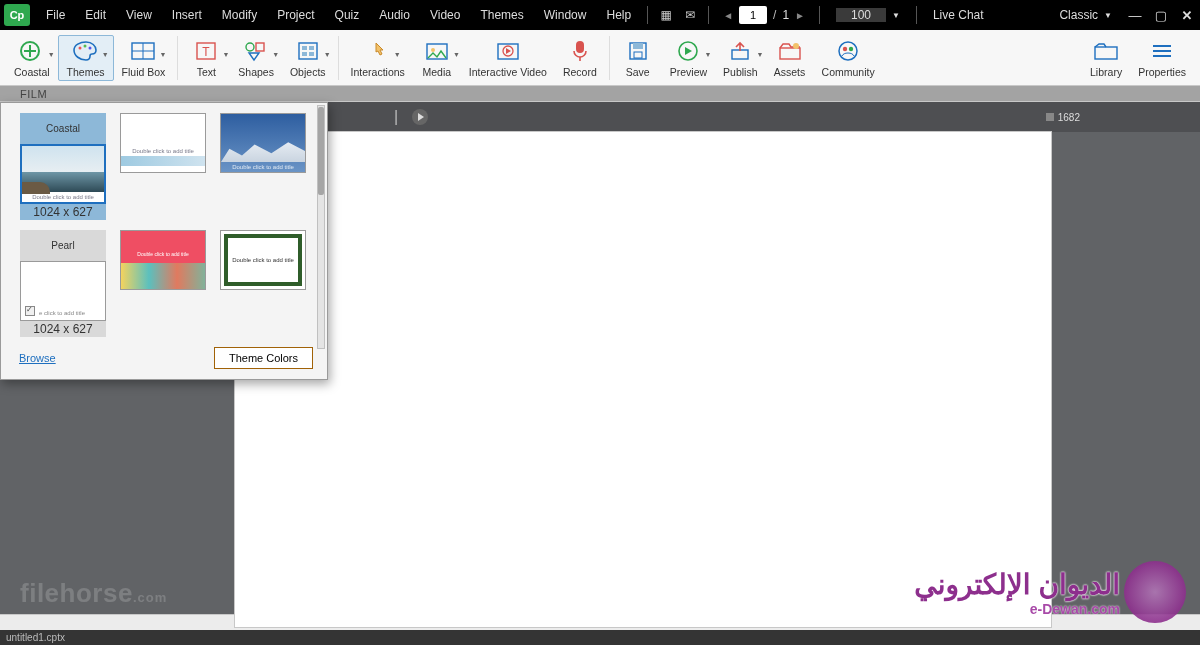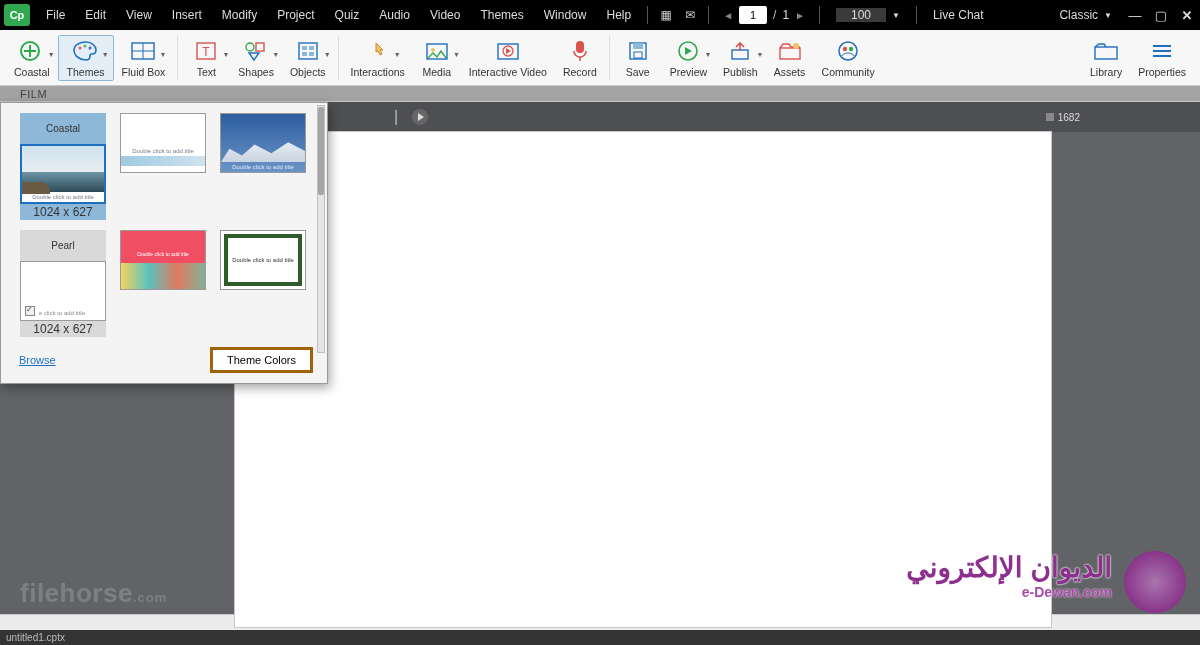--- a/index.html
+++ b/index.html
@@ -71,32 +71,32 @@
   .pearl-chk { position:absolute; left:4px; bottom:4px; width:10px; height:10px; border:1px solid #888; background:#f0f0f0; }
   .pearl-chk::after { content:"✓"; font-size:8px; position:absolute; top:-2px; left:0; color:#444; }
   .pearl-txt { position:absolute; left:18px; bottom:4px; font-size:6px; color:#888; }
   .theme5-top { position:absolute; top:0; left:0; right:0; height:34px; background:#ef4e63; }
   .theme5-cap { position:absolute; top:20px; left:0; right:0; font-size:5px; color:#fff; text-align:center; }
   .theme5-mac { position:absolute; bottom:0; left:0; right:0; height:26px; background:linear-gradient(90deg,#f4d35e,#5bc0be,#e07a5f,#81b29a); }
   .theme6-frame { position:absolute; inset:3px; border:4px solid #2f5d2a; background:#fff; display:flex; align-items:center; justify-content:center; }
   .theme6-frame .t { font-size:6px; color:#333; }
   .popup .footer { display:flex; align-items:center; justify-content:space-between; padding:6px 14px 10px 18px; }
   .popup .browse { font-size:11px; color:#1e6fbf; text-decoration:underline; }
-  .popup .tc-btn { font-size:11px; padding:4px 14px; background:#fff; border:3px solid #a16207; }
+  .popup .tc-btn { font-size:11px; padding:4px 14px; background:#fff; border:1px solid #a16207; }
 
   
   .timelinehdr { height:16px; background:#ececec; border-top:1px solid #c8c8c8; font-size:10px; color:#444; display:flex; align-items:center; justify-content:center; letter-spacing:.5px; }
 
   
   .statusbar { height:15px; background:#343434; color:#bbb; font-size:10px; display:flex; align-items:center; padding:0 6px; }
 
   
   .wm-left { position:absolute; left:20px; bottom:36px; color:rgba(255,255,255,.18); font-size:26px; font-weight:700; letter-spacing:.5px; pointer-events:none; }
   .wm-left .sm { font-size:13px; letter-spacing:1px; }
-  .wm-right { position:absolute; right:14px; bottom:32px; display:flex; gap:12px; pointer-events:none; }
+  .wm-right { position:absolute; right:14px; bottom:22px; display:flex; align-items:center; gap:4px; pointer-events:none; }
   .wm-right .ar { color:#8d2f8d; font-size:28px; font-weight:800; text-shadow:0 0 2px #fff,0 0 2px #fff; direction:rtl; }
   .wm-right .en { color:#a84aa8; font-size:14px; font-weight:700; text-shadow:0 0 2px #fff; }
   .wm-logo { width:62px; height:62px; border-radius:50%; background:radial-gradient(circle,#b076b5 0%,#8d2f8d 70%); opacity:.9; }
 
   svg { display:block; }
 </style>
 </head>
 <body>
 
 <div class="menubar">

